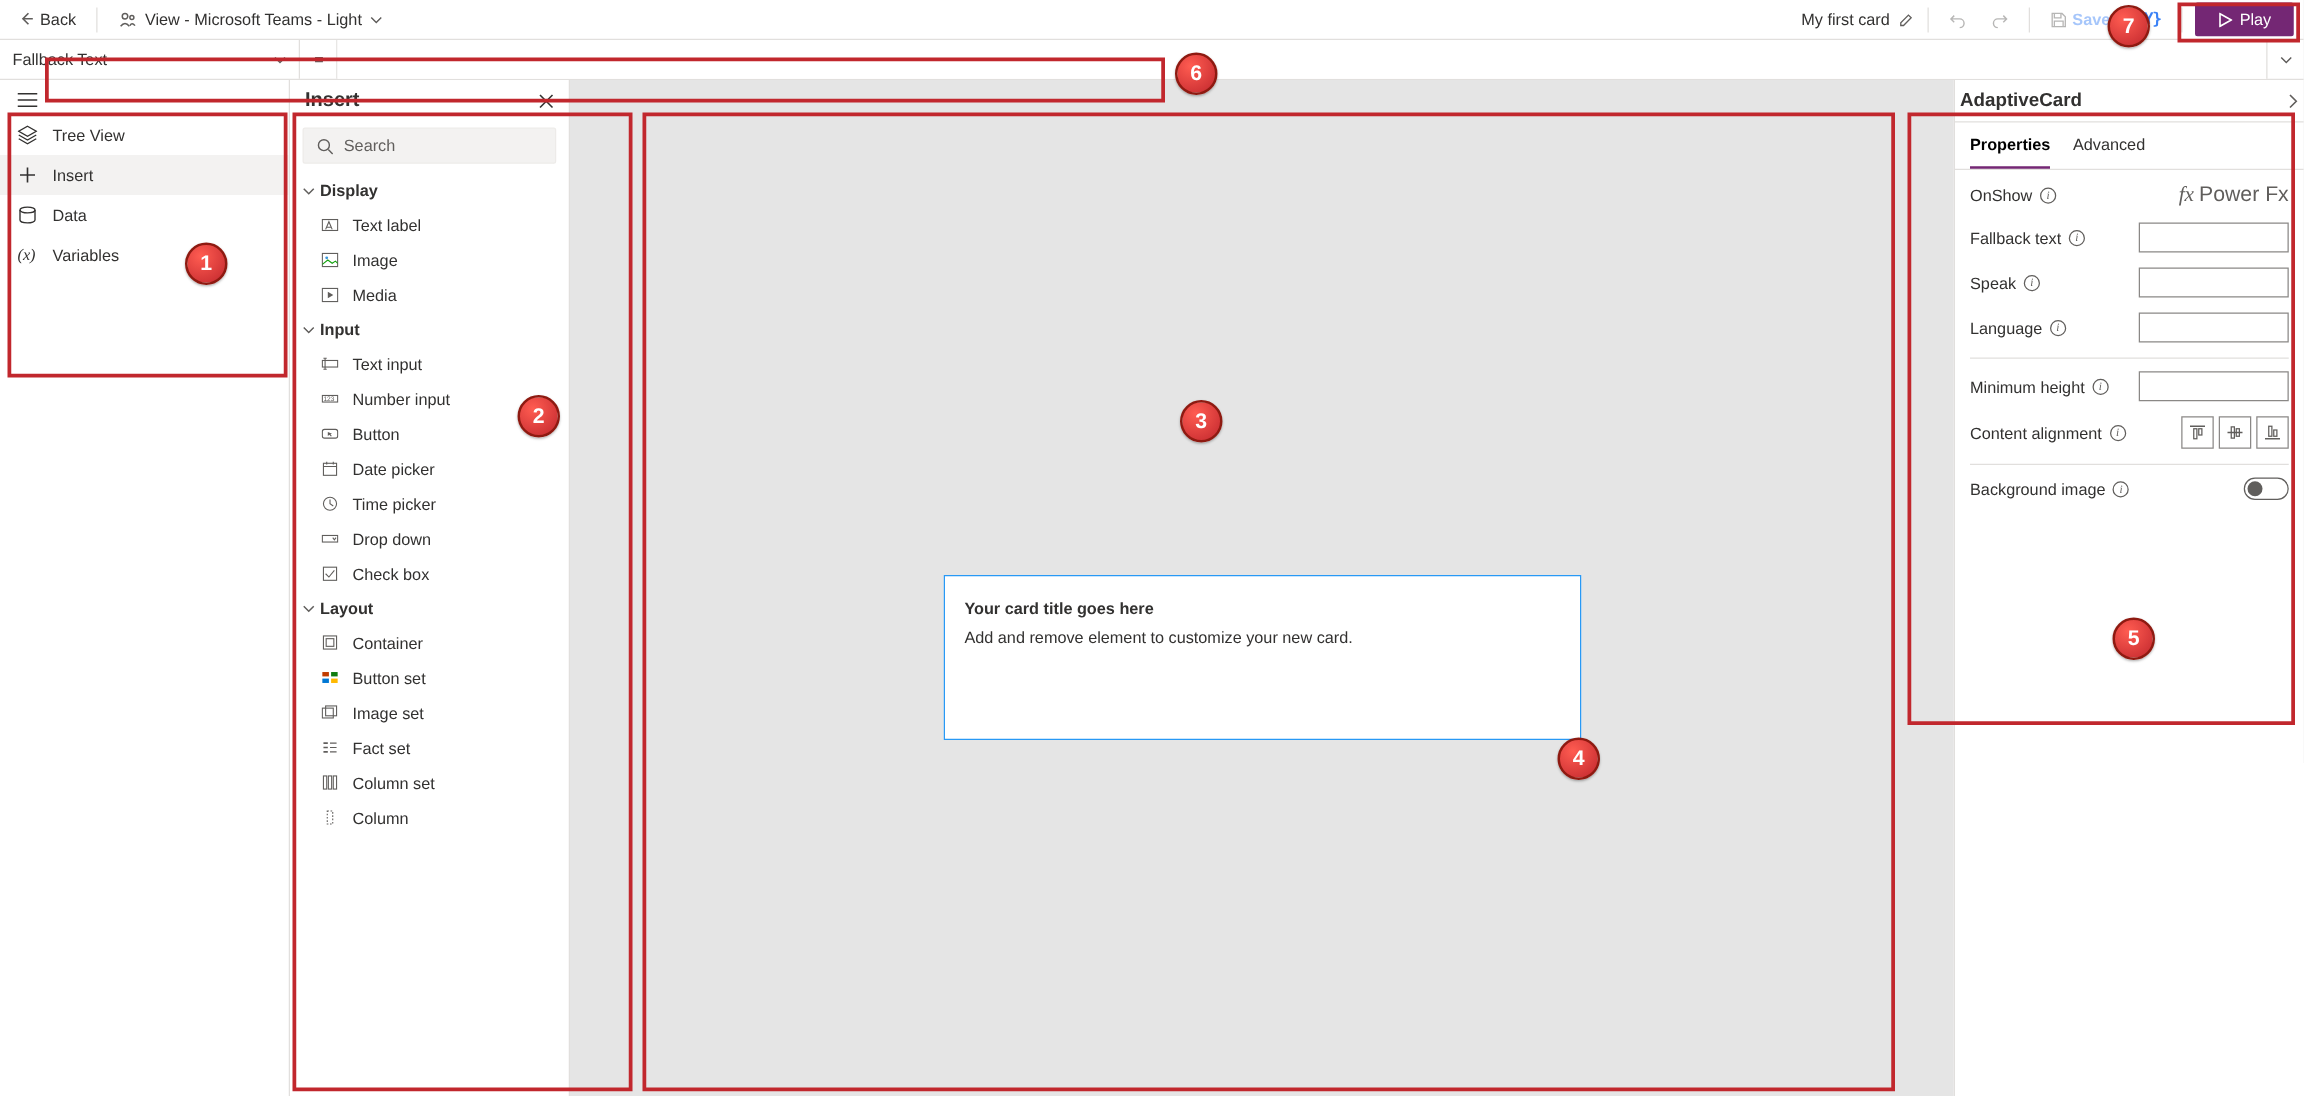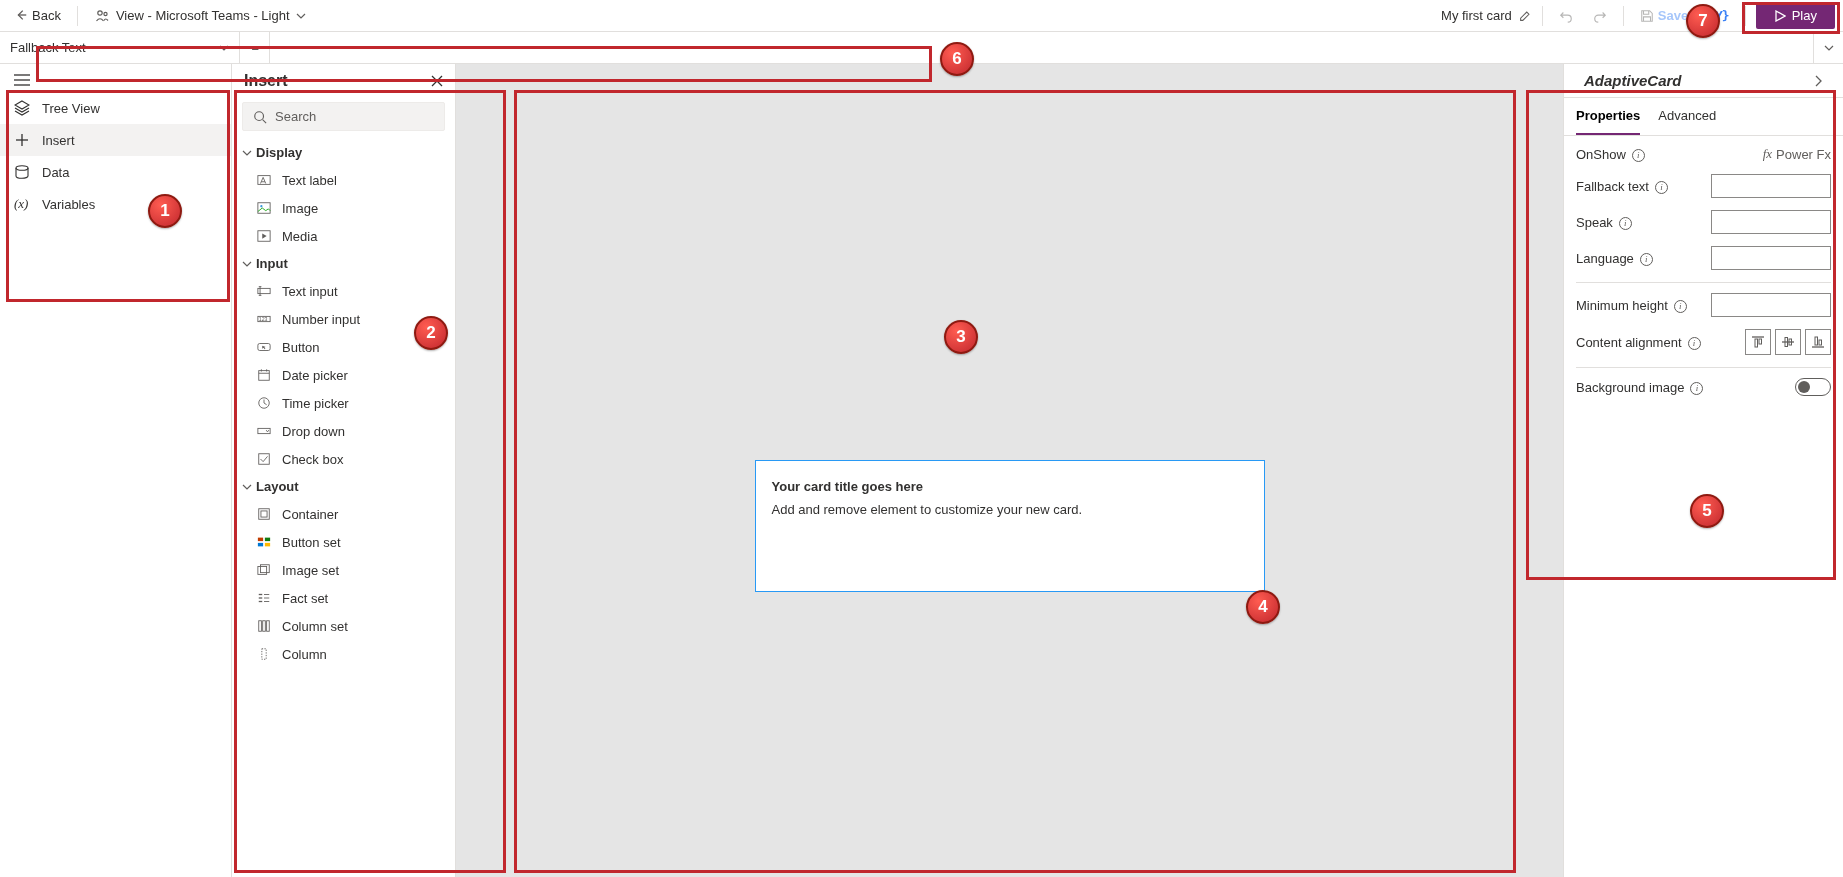--- a/index.html
+++ b/index.html
@@ -44,34 +44,34 @@
   .insert-item .ico { width: 16px; height: 16px; display: flex; align-items: center; justify-content: center; color: #605e5c;}
 
   
   .canvas { flex: 1; background: #e5e5e5; position: relative; }
   .card-preview { position: absolute; left: 50%; top: 396px; transform: translate(-50%, 0); width: 510px; height: 132px; background: #fff; border: 1px solid #2899f5; padding: 18px 16px; }
   .card-title { font-weight: 600; margin-bottom: 8px; font-size: 13px;}
   .card-body { color: #323130; font-size: 13px;}
 
   
   .right-panel { width: 280px; border-left: 1px solid #e1dfdd; }
-  .rp-header { display: flex; align-items: center; justify-content: space-between; padding: 8px 20px; font-weight: 600; border-bottom: 1px solid #e1dfdd; font-size: 15px; font-style: italic;}
+  .rp-header { display: flex; align-items: center; justify-content: space-between; padding: 8px 4px; font-weight: 600; border-bottom: 1px solid #e1dfdd; font-size: 15px;}
   .rp-tabs { display: flex; gap: 18px; padding: 0 12px; border-bottom: 1px solid #e1dfdd; }
   .rp-tab { padding: 10px 0; cursor: pointer; font-size: 13px;}
   .rp-tab.active { font-weight: 600; border-bottom: 2px solid #742774; color: #000;}
   .rp-body { padding: 10px 12px; }
   .rp-row { display: flex; align-items: center; justify-content: space-between; margin-bottom: 12px; gap: 6px;}
-  .rp-label { display: flex; align-items: flex-end; gap: 6px; font-size: 13px; }
+  .rp-label { display: flex; align-items: center; gap: 6px; font-size: 13px; }
   .rp-input { width: 120px; height: 24px; border: 1px solid #8a8886; background: #fff; }
   .align-group { display: flex; gap: 4px; }
   .align-btn { width: 26px; height: 26px; border: 1px solid #8a8886; display: flex; align-items: center; justify-content: center; background: #fff; cursor: pointer; }
   .toggle { width: 36px; height: 18px; background: #fff; border: 1px solid #605e5c; border-radius: 9px; position: relative; cursor: pointer; }
   .toggle::after { content: ""; width: 12px; height: 12px; background: #605e5c; border-radius: 50%; position: absolute; left: 2px; top: 2px; }
   .rp-sep { border-top: 1px solid #e1dfdd; margin: 6px 0 10px; }
-  .rp-fx { display: flex; align-items: center; gap: 4px; font-size: 13px; color: #605e5c;}
+  .rp-fx { display: flex; align-items: center; gap: 4px; font-size: 17px; color: #605e5c;}
 
   
   .callout { position: absolute; width: 34px; height: 34px; border-radius: 50%; background: radial-gradient(circle at 35% 30%, #ff5c51, #c1272d); color: #fff; font-weight: 700; font-size: 17px; display: flex; align-items: center; justify-content: center; border: 2px solid #8e1a11; box-shadow: 0 1px 2px rgba(0,0,0,0.3); z-index: 100;}
 
   
   .ann { position: absolute; border: 3px solid #c1272d; pointer-events: none; z-index: 50;}
   svg { display: block; }
   .info-icon { width:13px; height:13px; border: 1px solid #605e5c; border-radius:50%; display:inline-flex; align-items:center; justify-content:center; font-size:9px; font-style: italic; font-family: serif; color:#605e5c;}
 </style>
 </head>

